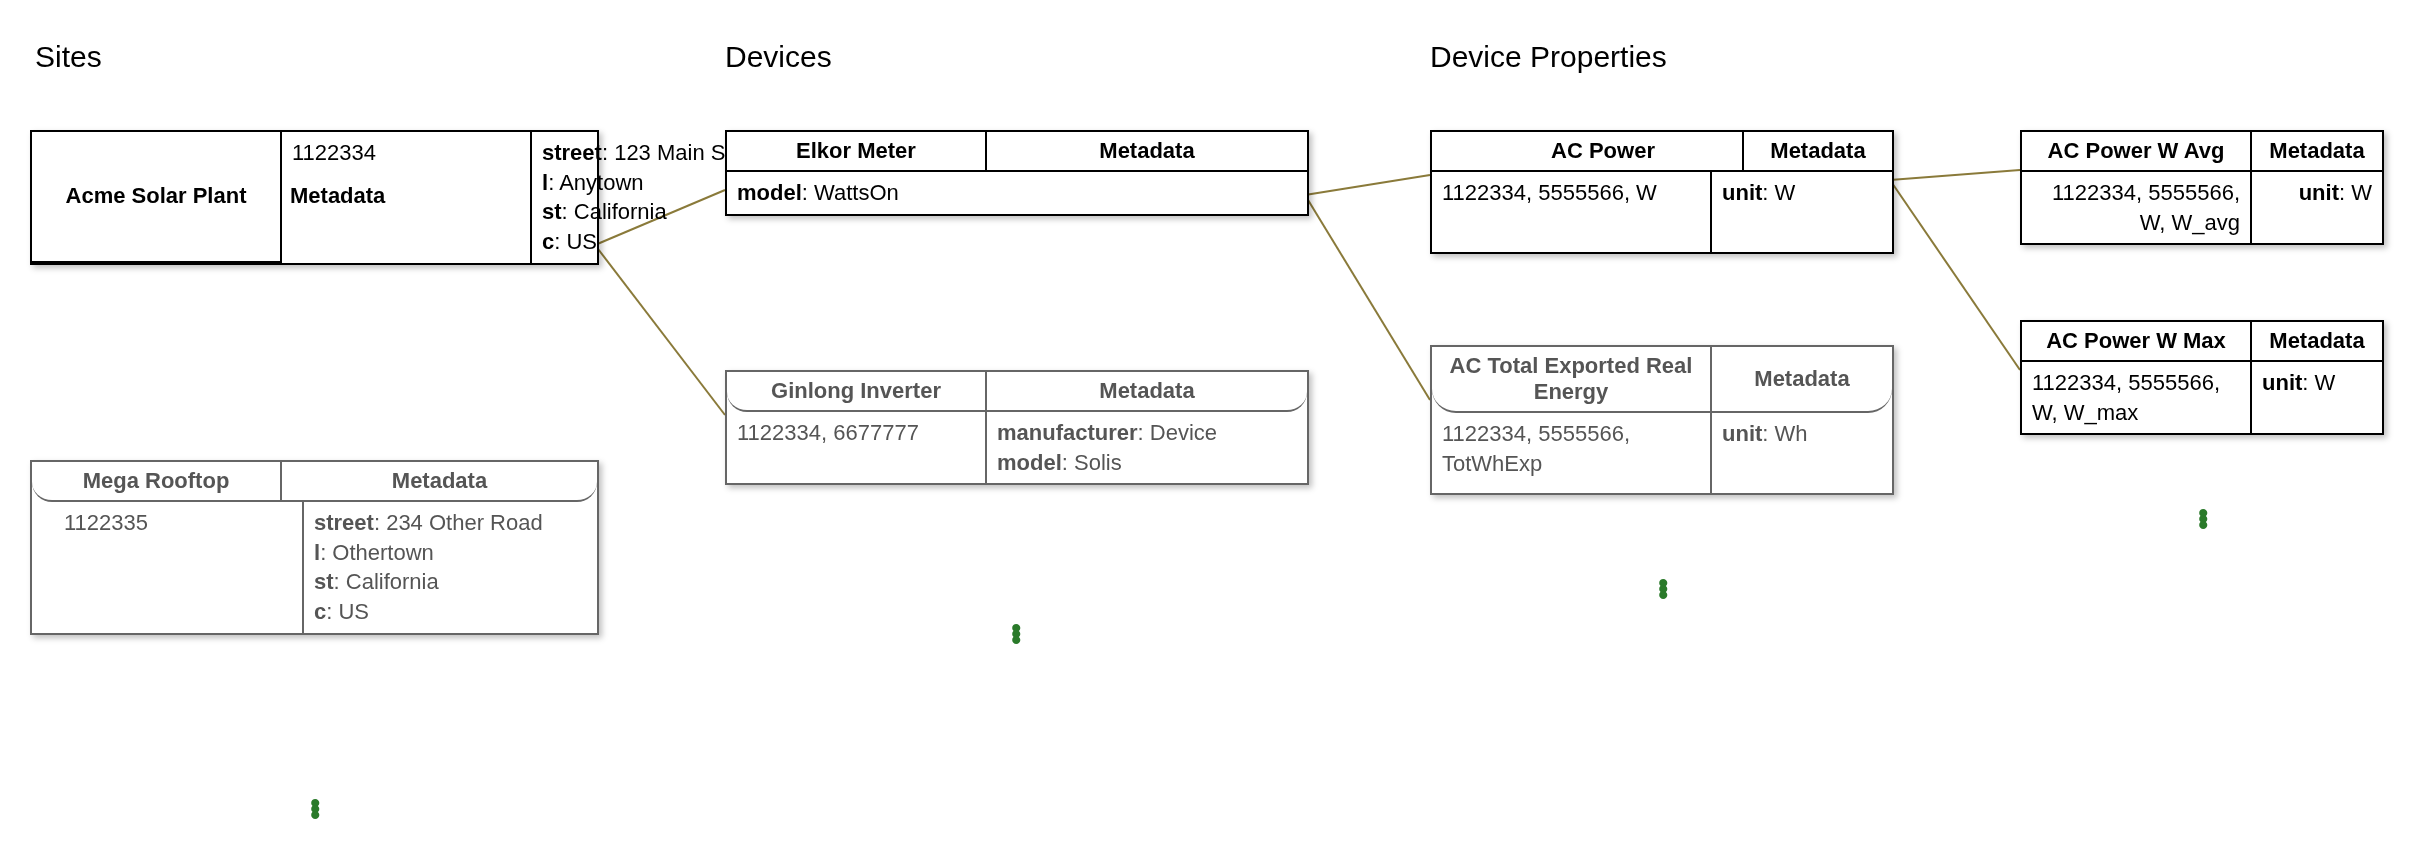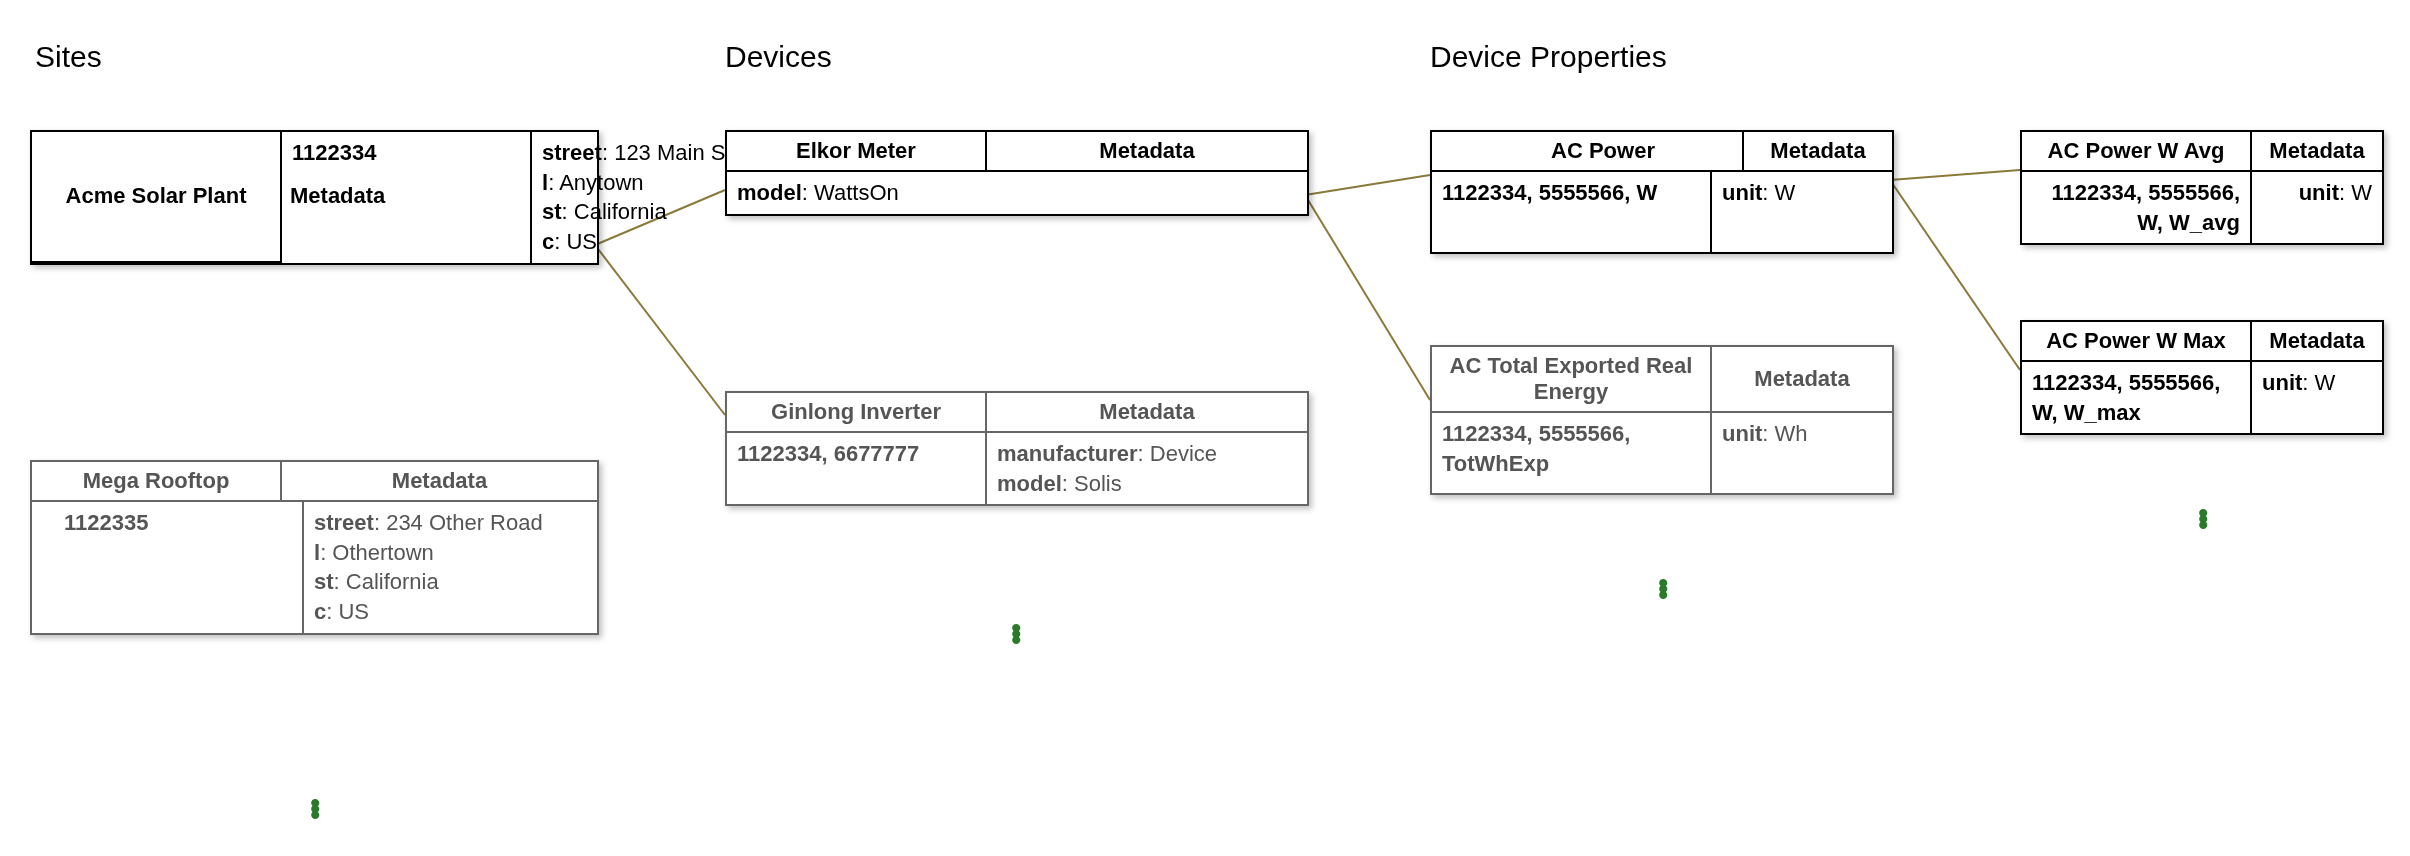--- a/index.html
+++ b/index.html
@@ -28,21 +28,21 @@
     border: 2px solid #000;
     background: #fff;
     box-shadow: 3px 3px 6px rgba(0,0,0,0.25);
     display: grid;
     grid-template-rows: auto 1fr;
   }
   .entity.dim {
     border-color: #666;
     color: #555;
   }
-  .entity.dim .hdr { border-bottom-color:#666; }
+  .entity.dim .hdr { border-bottom-color:#666;border-radius:24px; }
   .entity.dim .hdr-left { border-right-color:#666; }
   .entity.dim .body-left { border-right-color:#666; }
   .hdr {
     display: grid;
     border-bottom: 2px solid #000;
     font-weight: bold;
     text-align: center;
   }
   .hdr-left {
     border-right: 2px solid #000;
@@ -52,21 +52,21 @@
   .hdr-right {
     padding: 6px 8px;
     display:flex; align-items:center; justify-content:center;
   }
   .body {
     display: grid;
   }
   .body-left {
     border-right: 2px solid #000;
     padding: 6px 10px;
-    font-weight: bold;
+    font-weight: normal;
     line-height: 1.35;
   }
   .body-right {
     padding: 6px 10px;
     line-height: 1.35;
   }
   .kv { white-space: pre; }
   .kv b { font-weight: bold; }
 
   
@@ -152,21 +152,21 @@
     <div class="hdr-left">Elkor Meter</div>
     <div class="hdr-right">Metadata</div>
   </div>
   <div class="body" style="grid-template-columns:260px 1fr;">
     <div class="body-right">
       <div class="kv"><b>model</b><span>: WattsOn</span></div>
     </div>
   </div>
 </div>
 
-<div class="entity dim" style="left:725px; top:391px; width:580px;">
+<div class="entity dim" style="left:725px; top:370px; width:580px;">
   <div class="hdr" style="grid-template-columns:260px 1fr;">
     <div class="hdr-left">Ginlong Inverter</div>
     <div class="hdr-right">Metadata</div>
   </div>
   <div class="body" style="grid-template-columns:260px 1fr;">
     <div class="body-left">1122334, 6677777</div>
     <div class="body-right">
       <div class="kv"><b>manufacturer</b><span>: Device</span></div>
       <div class="kv"><b>model</b><span>: Solis</span></div>
     </div>

